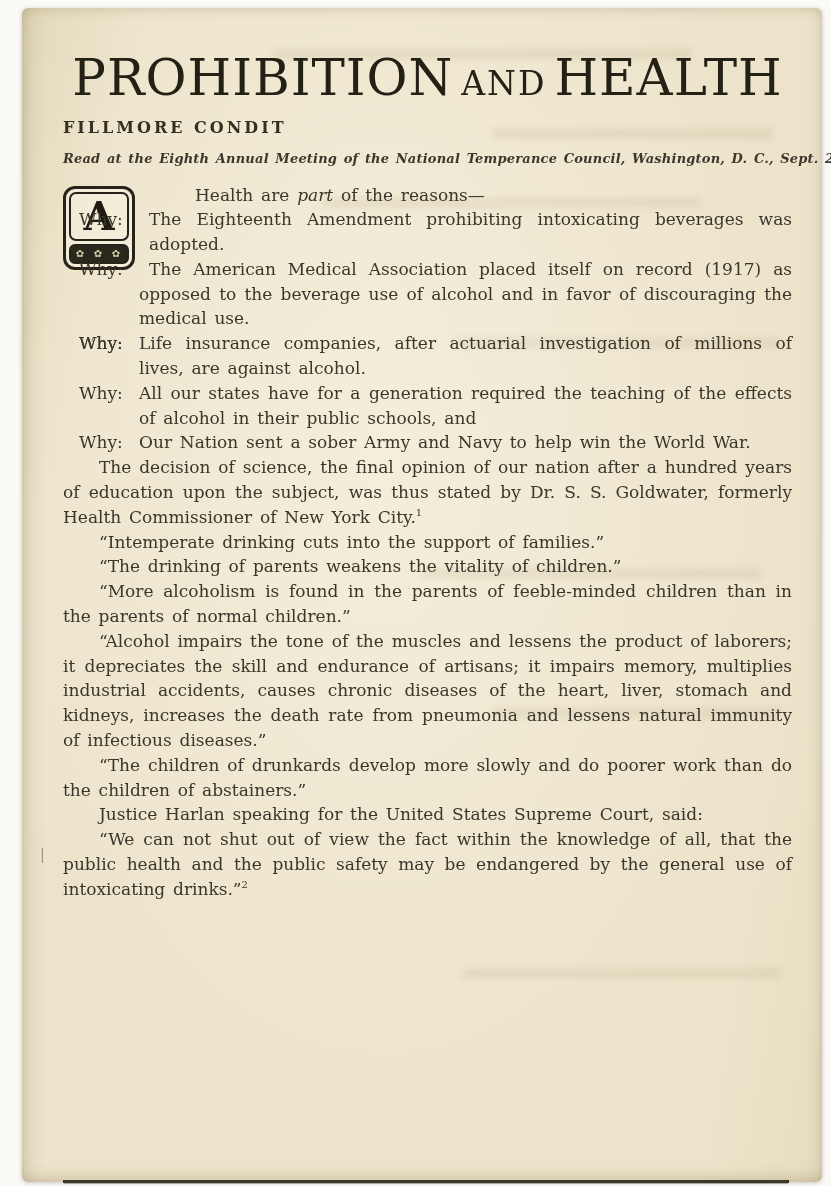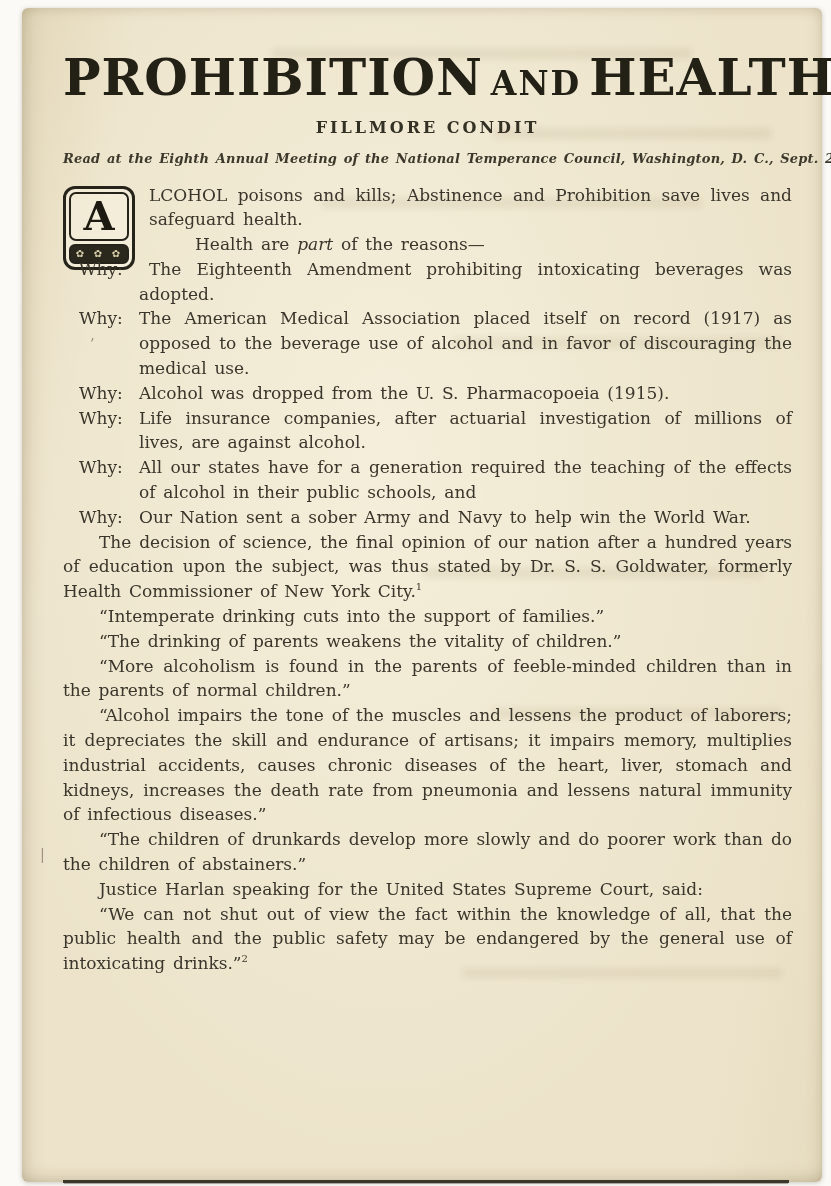--- a/index.html
+++ b/index.html
@@ -28,29 +28,29 @@
     color:#3a362b;
   }
   .content { position:relative; padding:0 30px 0 41px; height:100%; }
 
   
   .title {
     margin-top:44px;
     text-align:center;
     font-size:50px;
     line-height:1.05;
-    font-weight:700;
+    font-weight:400;
     letter-spacing:1px;
     color:#232016;
     white-space:nowrap;
   }
   .title .conj { font-size:.66em; letter-spacing:2px; padding:0 8px; }
   .author {
     margin-top:13px;
-    text-align:center;
+    text-align:left;
     font-size:16px;
     letter-spacing:3px;
     font-weight:600;
     color:#333024;
   }
   .dateline {
     margin-top:14px;
     text-align:center;
     font-size:13px;
     font-style:italic;
@@ -165,35 +165,33 @@
 
     <div class="dateline">Read at the Eighth Annual Meeting of the National Temperance Council, Washington, D. C., Sept. 20, 1920</div>
 
     <div class="bodytext">
 
       <div class="dropcap-box">
         <div class="dropcap-letter">A</div>
         <div class="dropcap-ornament">✿ ✿ ✿</div>
       </div>
 
-      <p class="lede-text">LCOHOL poisons and kills; Abstinence and Prohibition save lives and safeguard health.</p>
 
       <p class="intro"><span>Health are </span><em>part</em><span> of the reasons—</span></p>
 
       <div class="reason">
         <span class="why">Why:</span>
         <span>The Eighteenth Amendment prohibiting intoxicating beverages was adopted.</span>
       </div>
       <div class="reason">
         <span class="why">Why:</span>
         <span>The American Medical Association placed itself on record (1917) as opposed to the beverage use of alcohol and in favor of discouraging the medical use.</span>
       </div>
       <div class="reason">
         <span class="why">Why:</span>
-        <span>Alcohol was dropped from the U. S. Pharmacopoeia (1915).</span>
       </div>
       <div class="reason">
         <span class="why">Why:</span>
         <span>Life insurance companies, after actuarial investigation of millions of lives, are against alcohol.</span>
       </div>
       <div class="reason">
         <span class="why">Why:</span>
         <span>All our states have for a generation required the teaching of the effects of alcohol in their public schools, and</span>
       </div>
       <div class="reason">

